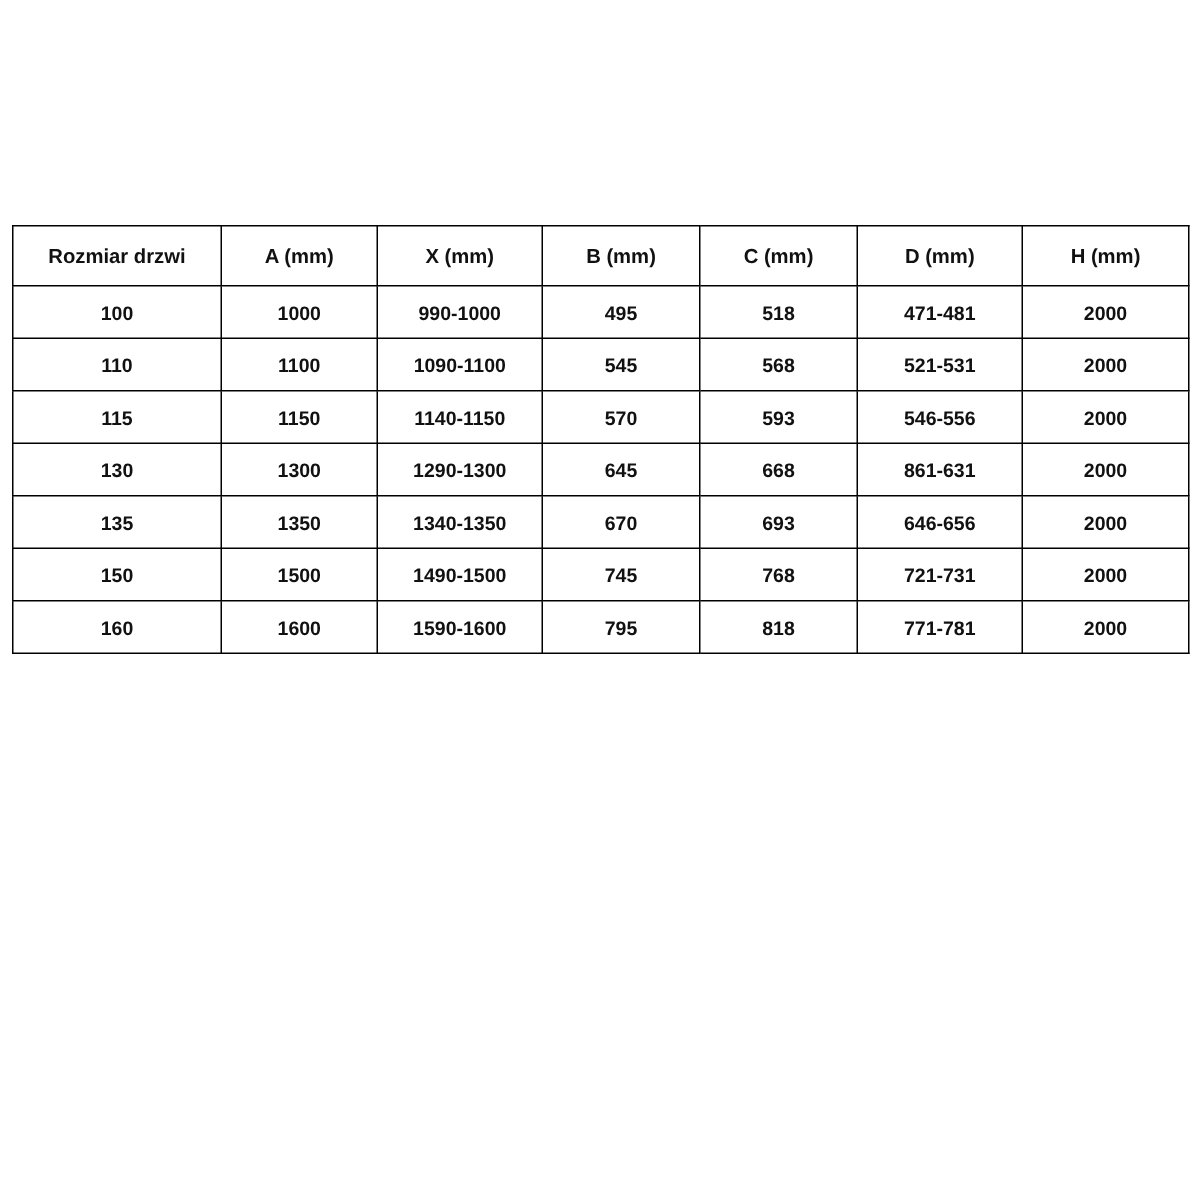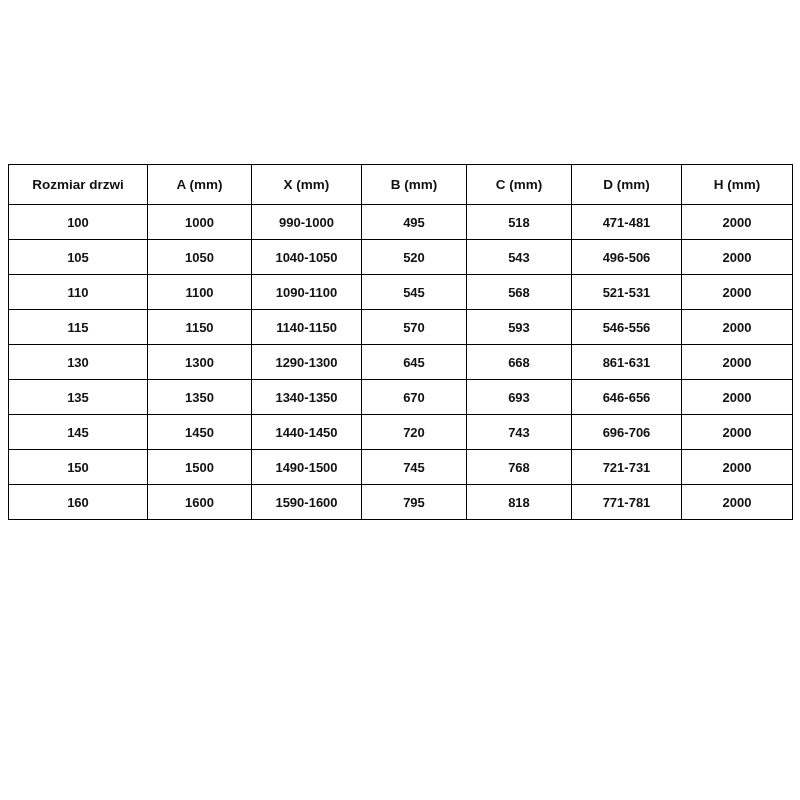--- a/index.html
+++ b/index.html
@@ -10,21 +10,21 @@
     width: 800px;
     height: 800px;
     background: #ffffff;
     font-family: "Liberation Sans", sans-serif;
     color: #111111;
     position: relative;
   }
   .table-wrap {
     position: absolute;
     left: 8px;
-    top: 164px;
+    top: 150px;
     width: 784px;
   }
   table.size-table {
     width: 784px;
     border-collapse: collapse;
     table-layout: fixed;
   }
   table.size-table th,
   table.size-table td {
     border: 1px solid #000000;
@@ -79,29 +79,20 @@
       <tr>
         <td>100</td>
         <td>1000</td>
         <td>990-1000</td>
         <td>495</td>
         <td>518</td>
         <td>471-481</td>
         <td>2000</td>
       </tr>
       <tr>
-        <td>105</td>
-        <td>1050</td>
-        <td>1040-1050</td>
-        <td>520</td>
-        <td>543</td>
-        <td>496-506</td>
-        <td>2000</td>
-      </tr>
-      <tr>
         <td>110</td>
         <td>1100</td>
         <td>1090-1100</td>
         <td>545</td>
         <td>568</td>
         <td>521-531</td>
         <td>2000</td>
       </tr>
       <tr>
         <td>115</td>
@@ -124,29 +115,20 @@
       <tr>
         <td>135</td>
         <td>1350</td>
         <td>1340-1350</td>
         <td>670</td>
         <td>693</td>
         <td>646-656</td>
         <td>2000</td>
       </tr>
       <tr>
-        <td>145</td>
-        <td>1450</td>
-        <td>1440-1450</td>
-        <td>720</td>
-        <td>743</td>
-        <td>696-706</td>
-        <td>2000</td>
-      </tr>
-      <tr>
         <td>150</td>
         <td>1500</td>
         <td>1490-1500</td>
         <td>745</td>
         <td>768</td>
         <td>721-731</td>
         <td>2000</td>
       </tr>
       <tr>
         <td>160</td>

